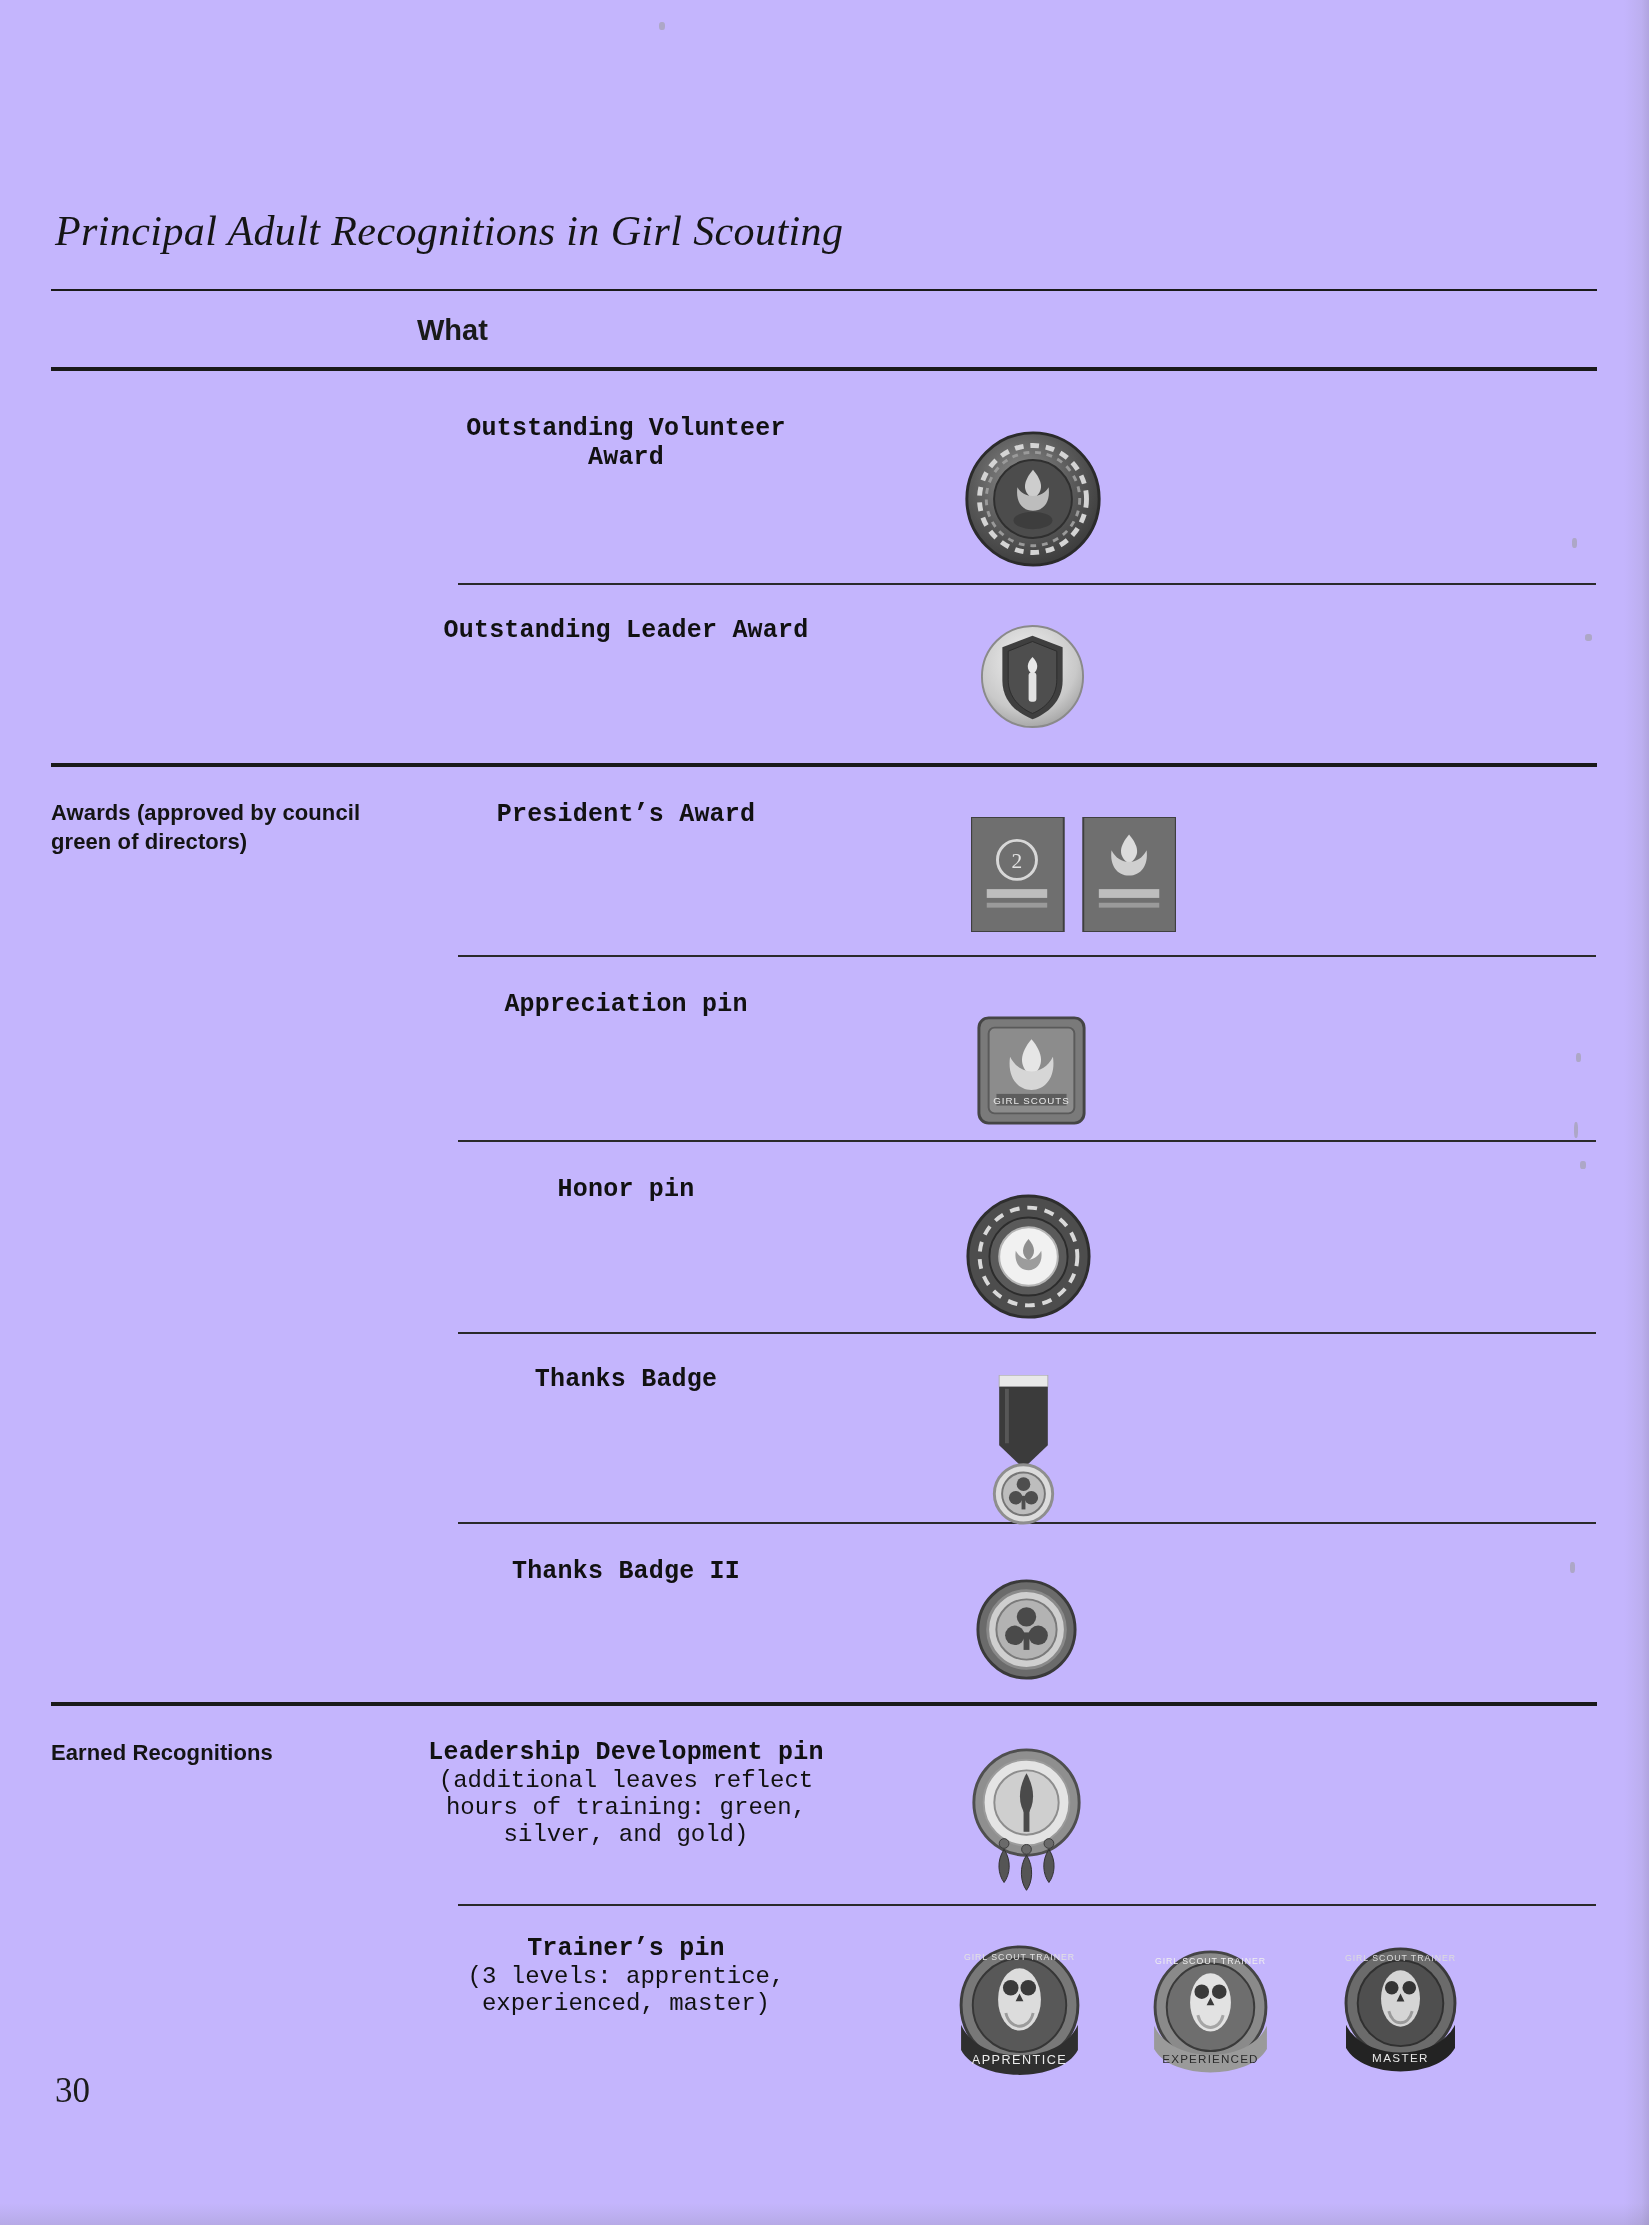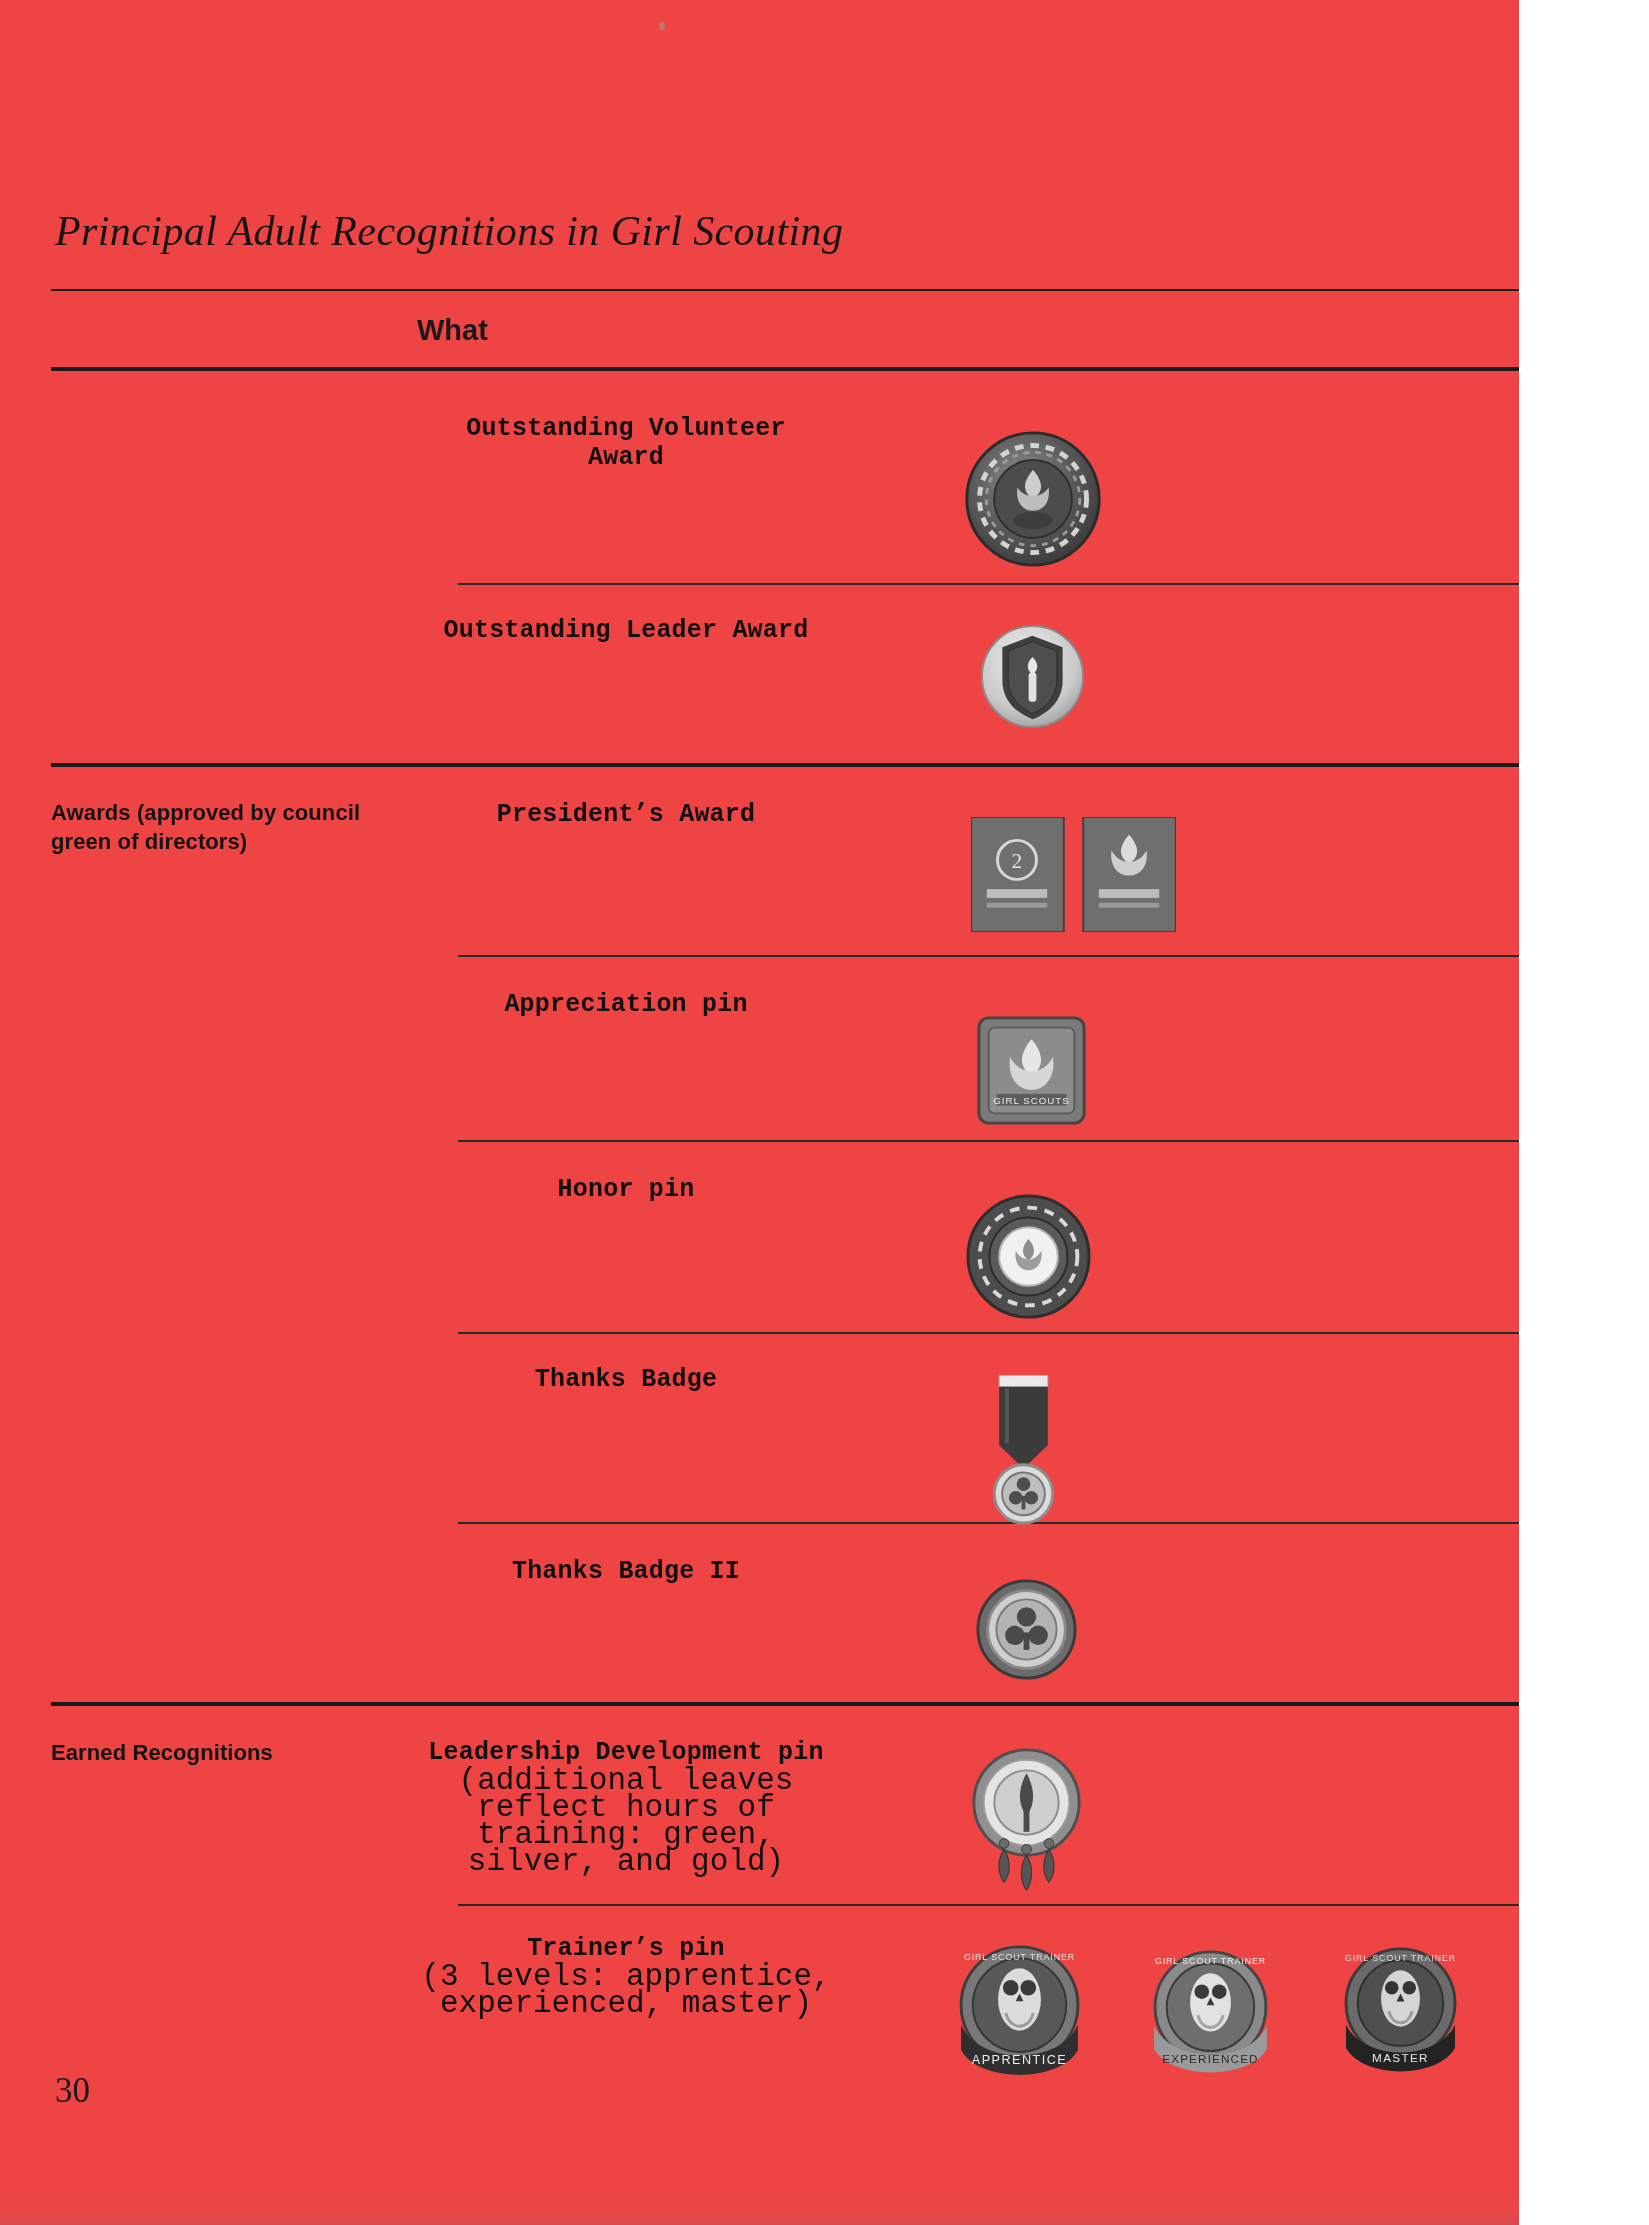--- a/index.html
+++ b/index.html
@@ -6,23 +6,23 @@
     margin: 0;
     padding: 0;
     background: #ffffff;
   }
   body {
     font-family: "Liberation Serif", serif;
     color: #111111;
   }
   .page {
     position: relative;
-    width: 1519px;
+    width: 1649px;
     height: 2226px;
-    background: #ef4444;
+    background: #c4b5fd;
     overflow: hidden;
   }
   .page-inner {
     position: absolute;
     left: 0; top: 0;
     width: 1649px;
     height: 2226px;
   }
 
   
@@ -76,21 +76,21 @@
     position: absolute;
     left: 421px;
     width: 410px;
     font-family: Liberation Mono, monospace;
     font-size: 25px;
     line-height: 29px;
     color: #111111;
     text-align: center;
   }
   .item .name { font-weight: bold; letter-spacing: 0.2px; }
-  .item .sub { font-weight: normal; display: block; font-size: 31px; line-height: 27px; }
+  .item .sub { font-weight: normal; display: block; font-size: 24px; line-height: 27px; }
 
   
   .page-no {
     position: absolute;
     left: 55px;
     top: 2071px;
     font-family: "Liberation Serif", serif;
     font-size: 35px;
     color: #1b1b1b;
   }

